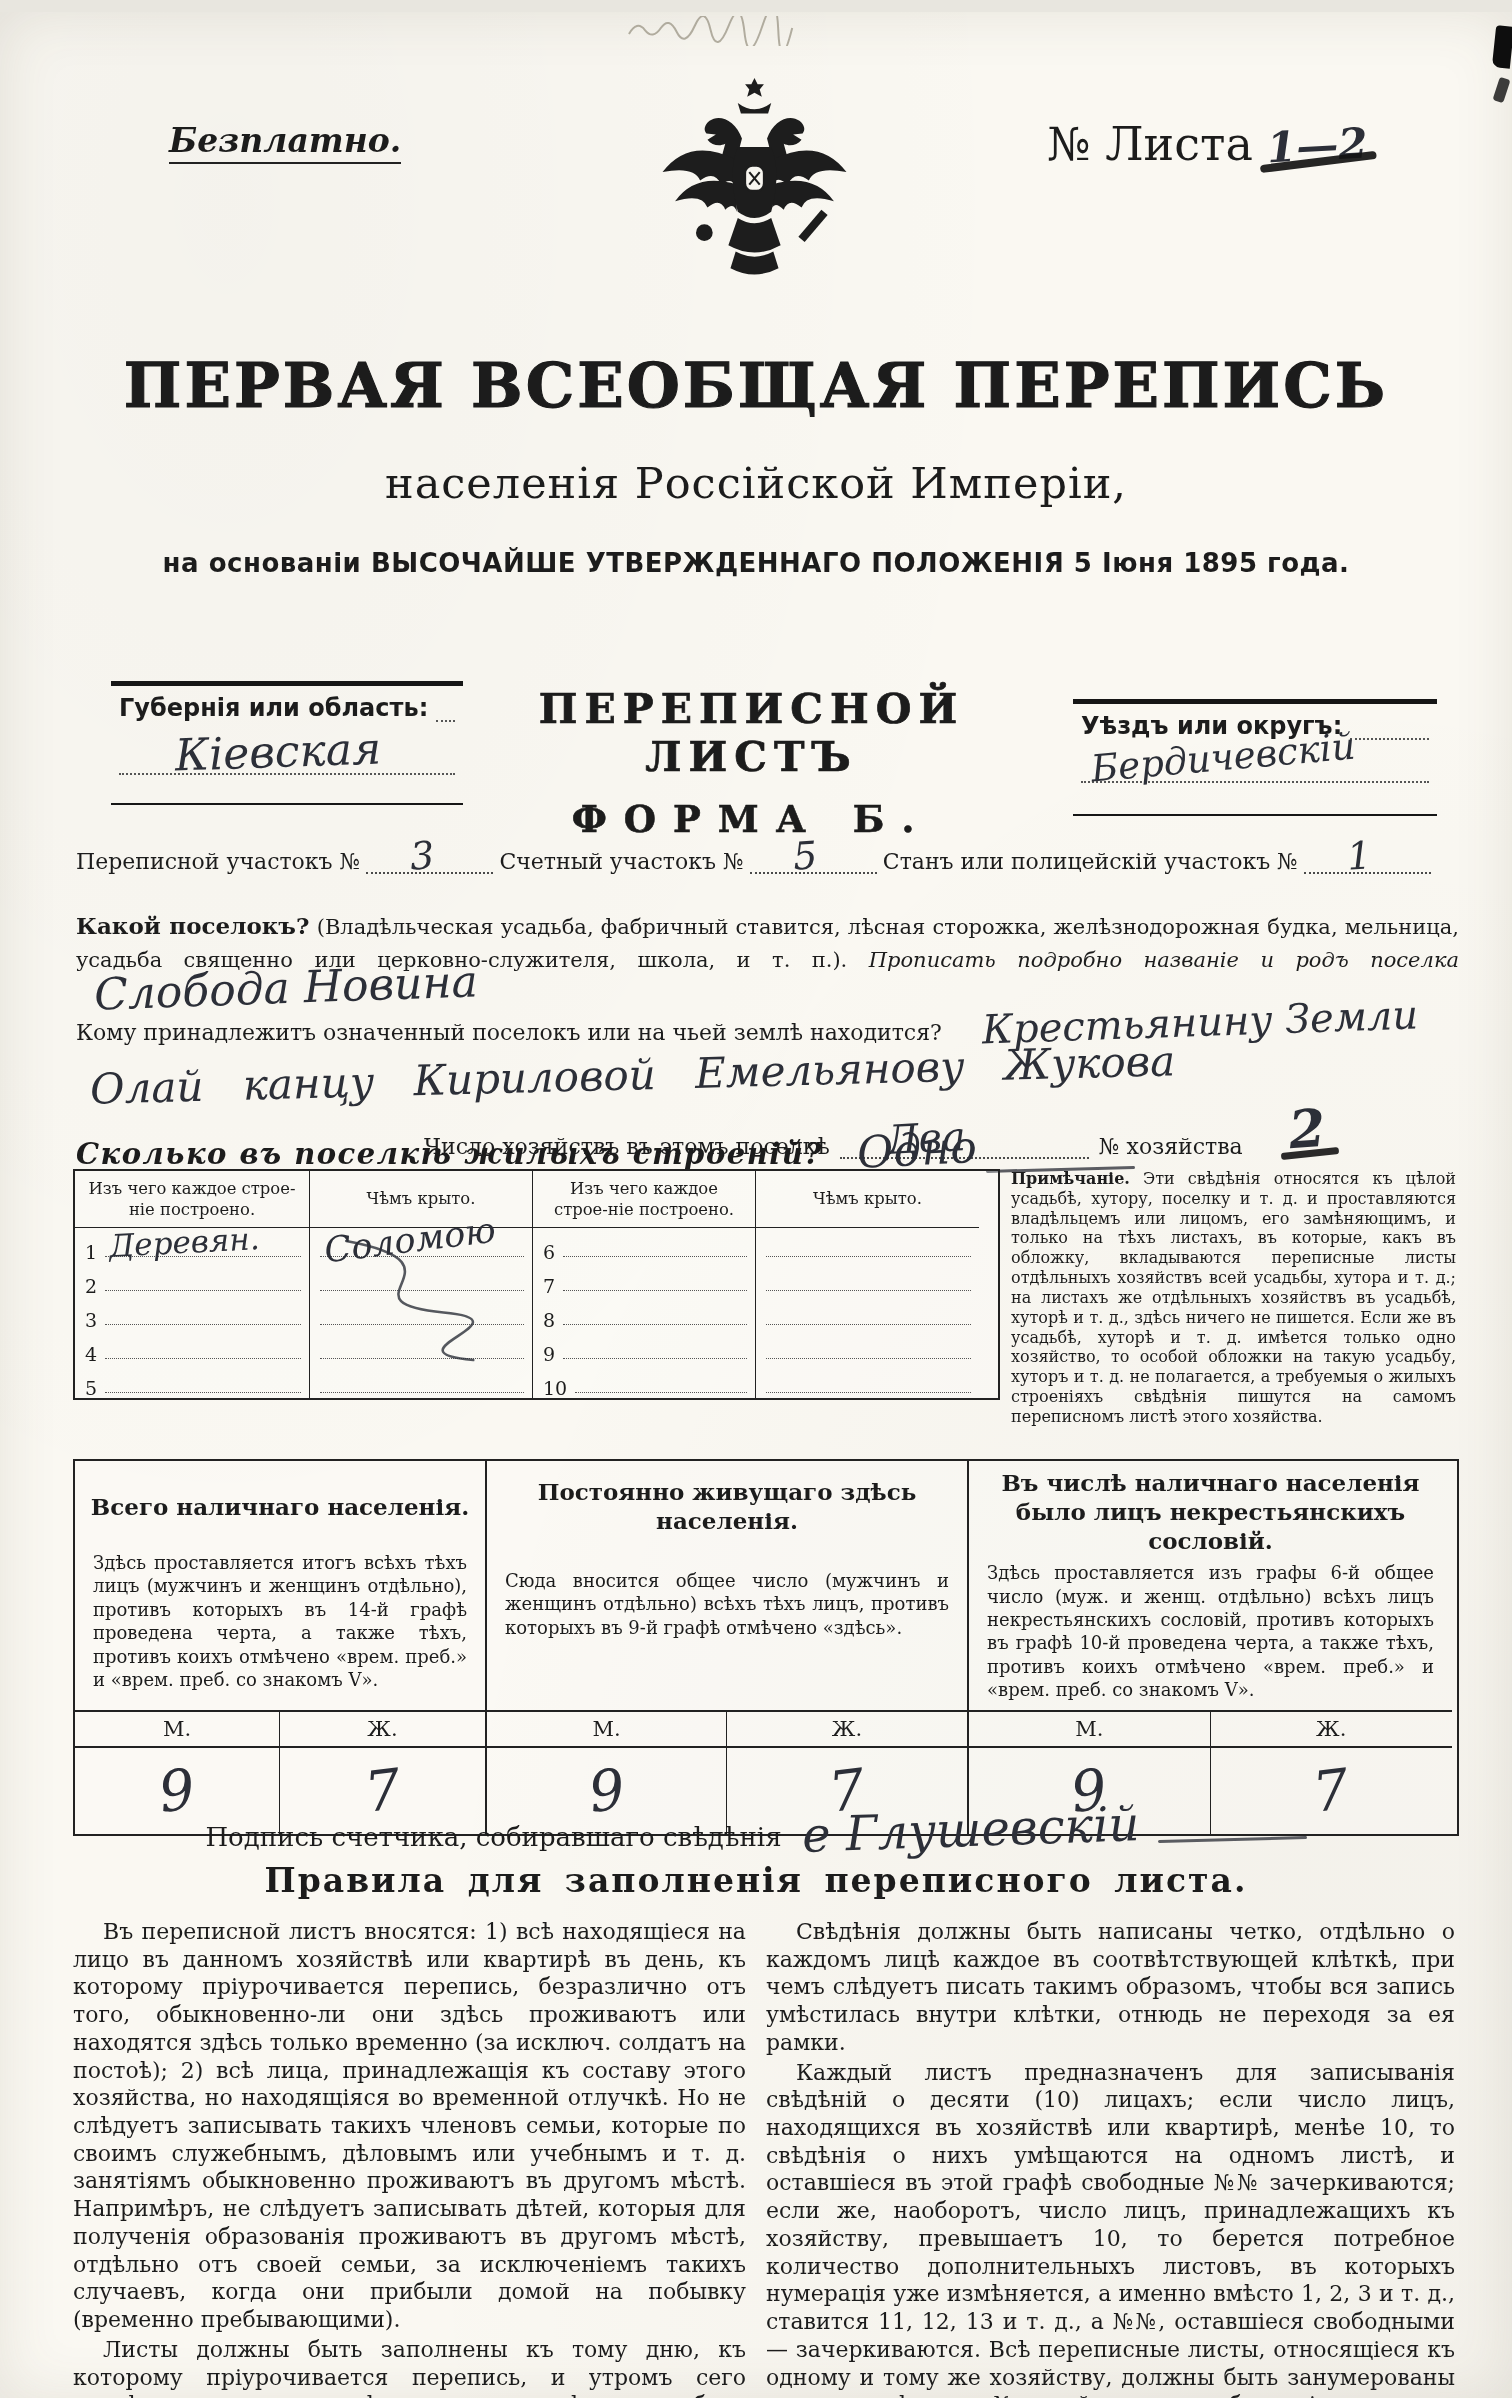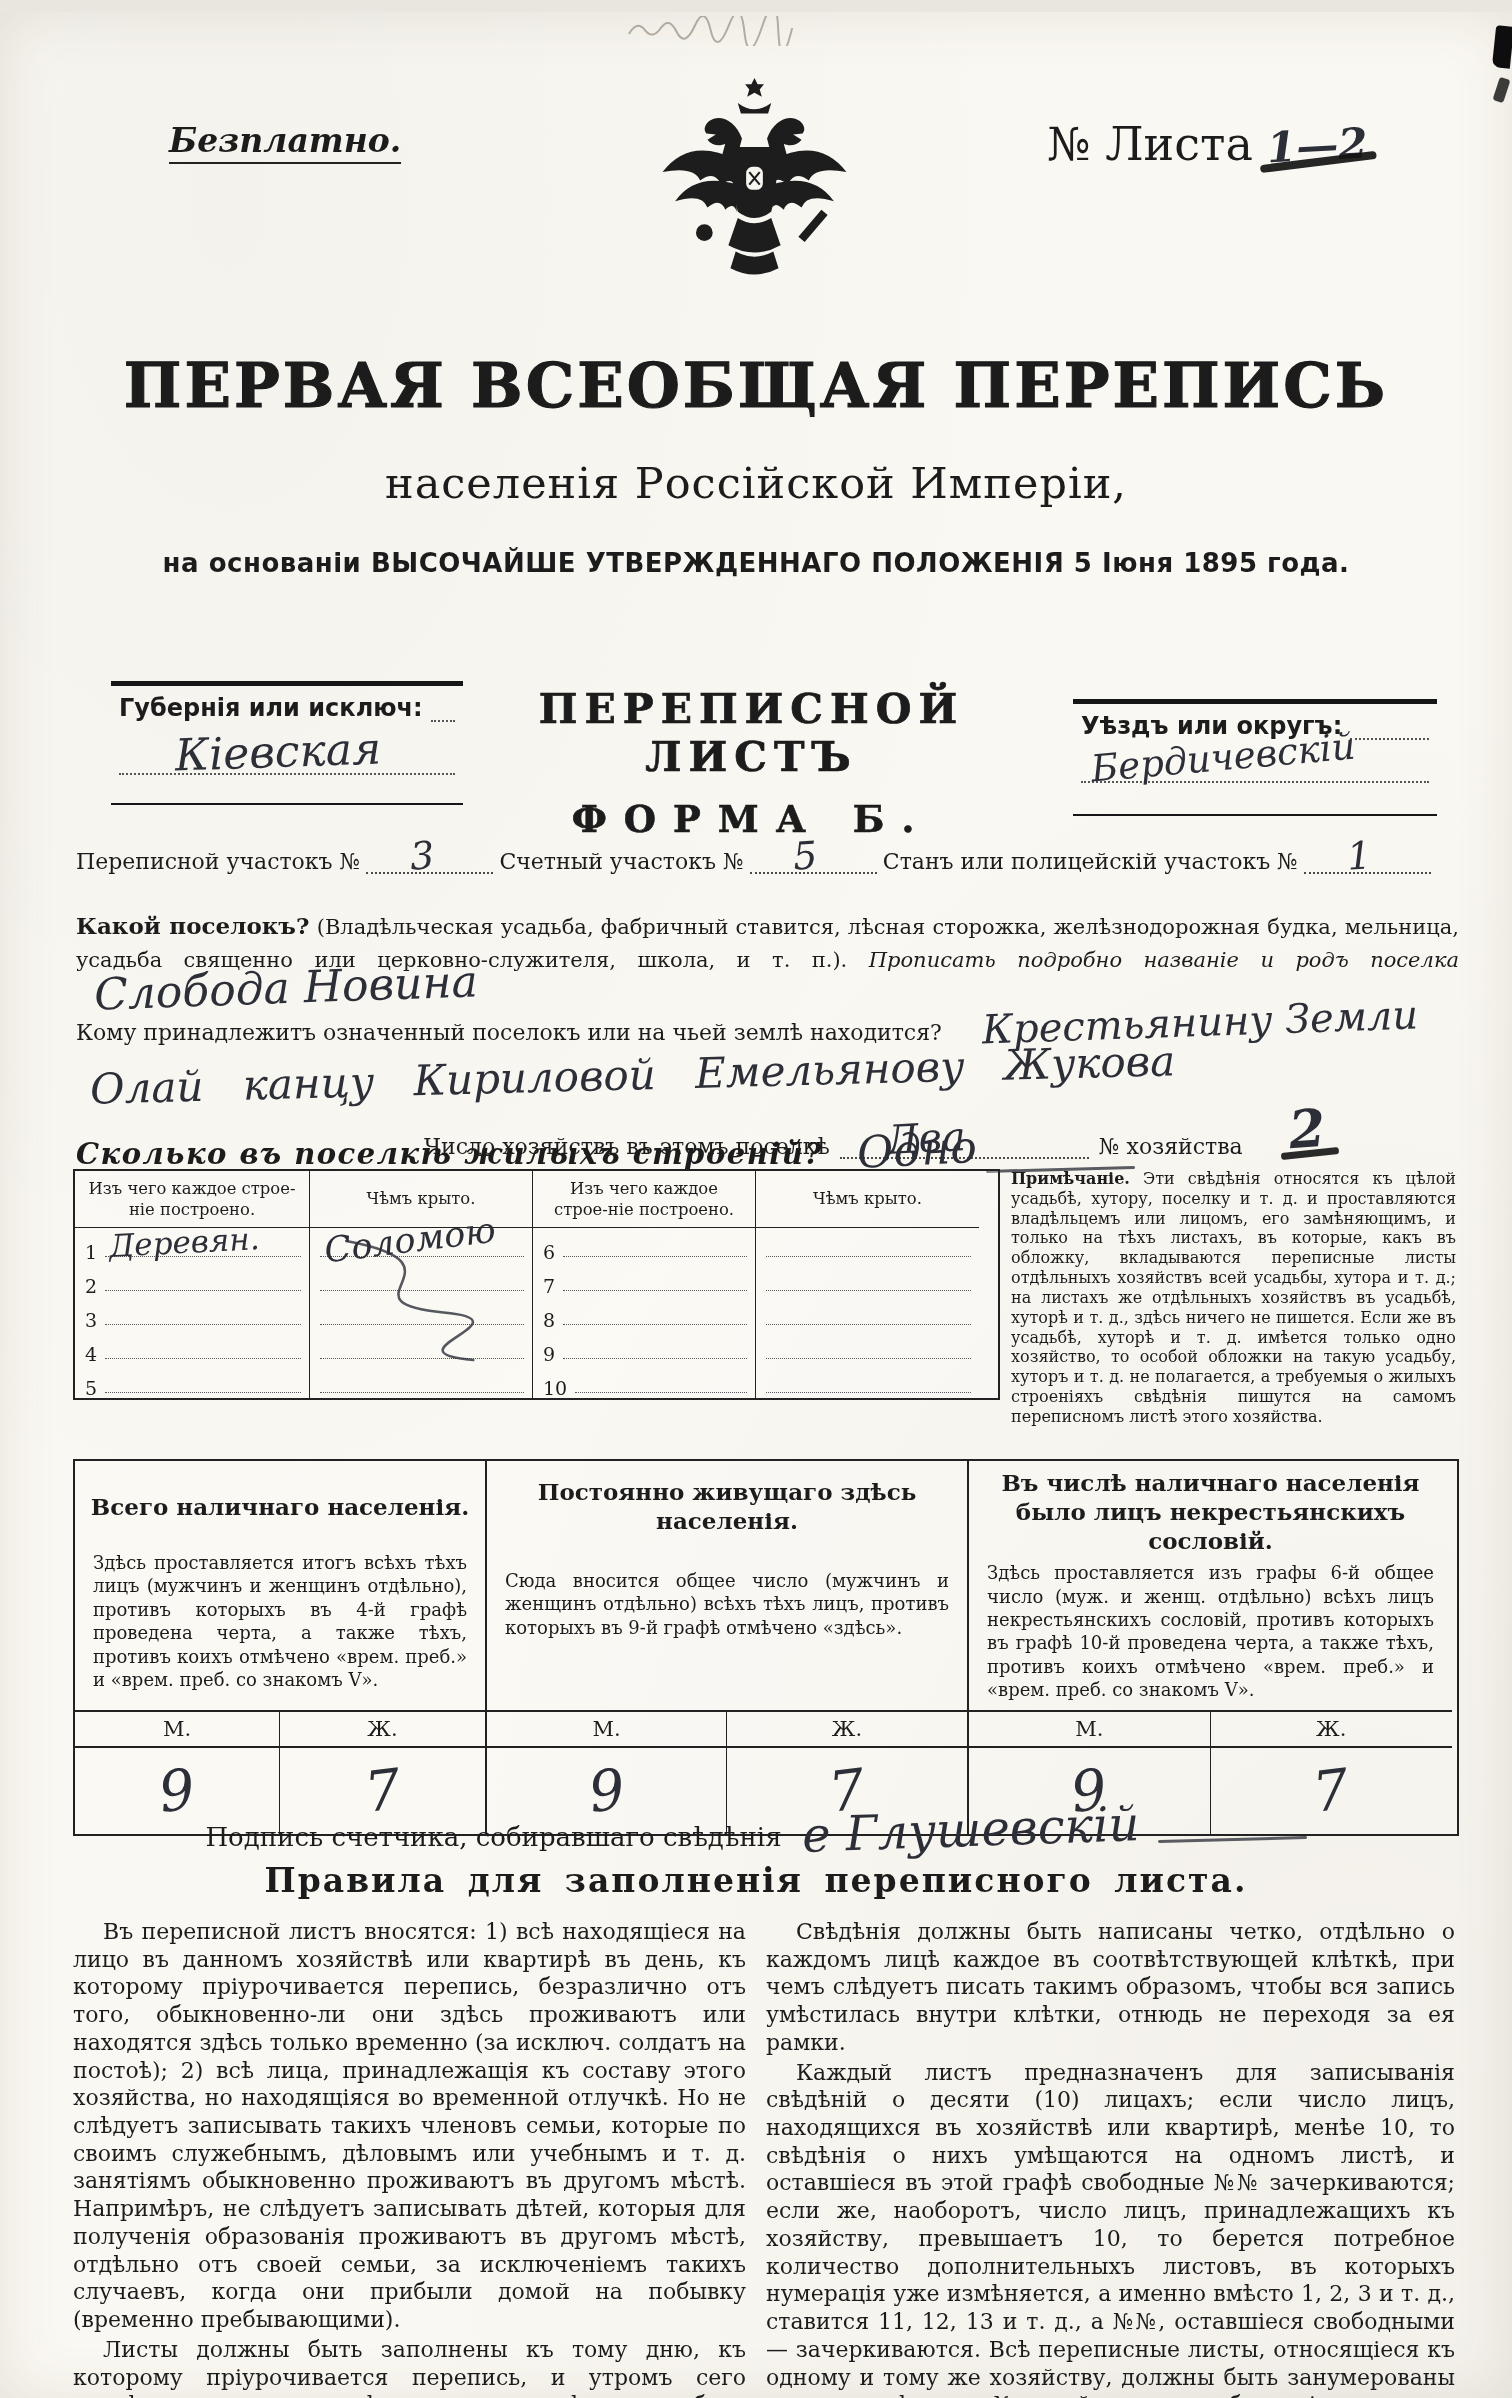--- a/index.html
+++ b/index.html
@@ -167,21 +167,21 @@
   <div class="abs" id="sheet-no">
     <span>№ Листа</span><span class="hand"><i class="smear"></i><span>1—2</span></span>
   </div>
 
   <div class="abs center" id="sub-title">населенія Россійской Имперіи,</div>
   <div class="abs center" id="main-title">ПЕРВАЯ ВСЕОБЩАЯ ПЕРЕПИСЬ</div>
   <div class="abs center sans" id="basis-line">на основаніи ВЫСОЧАЙШЕ УТВЕРЖДЕННАГО ПОЛОЖЕНІЯ 5 Іюня 1895 года.</div>
 
   <div class="abs head-box" id="box-gubernia">
     <div class="lbl sans">
-        <span>Губернія или исключ:</span>
+        <span>Губернія или область:</span>
         <span class="leader"></span>
       </div>
     <span class="hand">Кіевская</span>
     <div class="under"></div>
   </div>
 
   <div class="abs" id="form-center">
     <div class="t1">ПЕРЕПИСНОЙ ЛИСТЪ</div>
     <div class="t2">ФОРМА Б.</div>
   </div>
@@ -332,21 +332,21 @@
 
   <div class="abs" id="note">
     <span class="lead">Примѣчаніе.</span><span> Эти свѣдѣнія относятся къ цѣлой усадьбѣ, хутору, поселку и т. д. и проставляются владѣльцемъ или лицомъ, его замѣняющимъ, и только на тѣхъ листахъ, въ которые, какъ въ обложку, вкладываются переписные листы отдѣльныхъ хозяйствъ всей усадьбы, хутора и т. д.; на листахъ же отдѣльныхъ хозяйствъ въ усадьбѣ, хуторѣ и т. д., здѣсь ничего не пишется. Если же въ усадьбѣ, хуторѣ и т. д. имѣется только одно хозяйство, то особой обложки на такую усадьбу, хуторъ и т. д. не полагается, а требуемыя о жилыхъ строеніяхъ свѣдѣнія пишутся на самомъ переписномъ листѣ этого хозяйства.</span>
   </div>
 
 
   <div class="abs" id="pop-table">
 
     <div class="pt-col colr">
       <div class="pt-title">Всего наличнаго населенія.</div>
-      <div class="pt-desc">Здѣсь проставляется итогъ всѣхъ тѣхъ лицъ (мужчинъ и женщинъ отдѣльно), противъ которыхъ въ 4-й графѣ проведена черта, а также тѣхъ, противъ коихъ отмѣчено «врем. преб.» и «врем. преб. со знакомъ V».</div>
+      <div class="pt-desc">Здѣсь проставляется итогъ всѣхъ тѣхъ лицъ (мужчинъ и женщинъ отдѣльно), противъ которыхъ въ 14-й графѣ проведена черта, а также тѣхъ, противъ коихъ отмѣчено «врем. преб.» и «врем. преб. со знакомъ V».</div>
       <div class="pt-mz">
         <span class="vr">М.</span>
         <span>Ж.</span>
       </div>
       <div class="pt-vals">
         <div class="cell vr">
             <span class="hand">9</span>
           </div>
         <div class="cell">
             <span class="hand">7</span>

